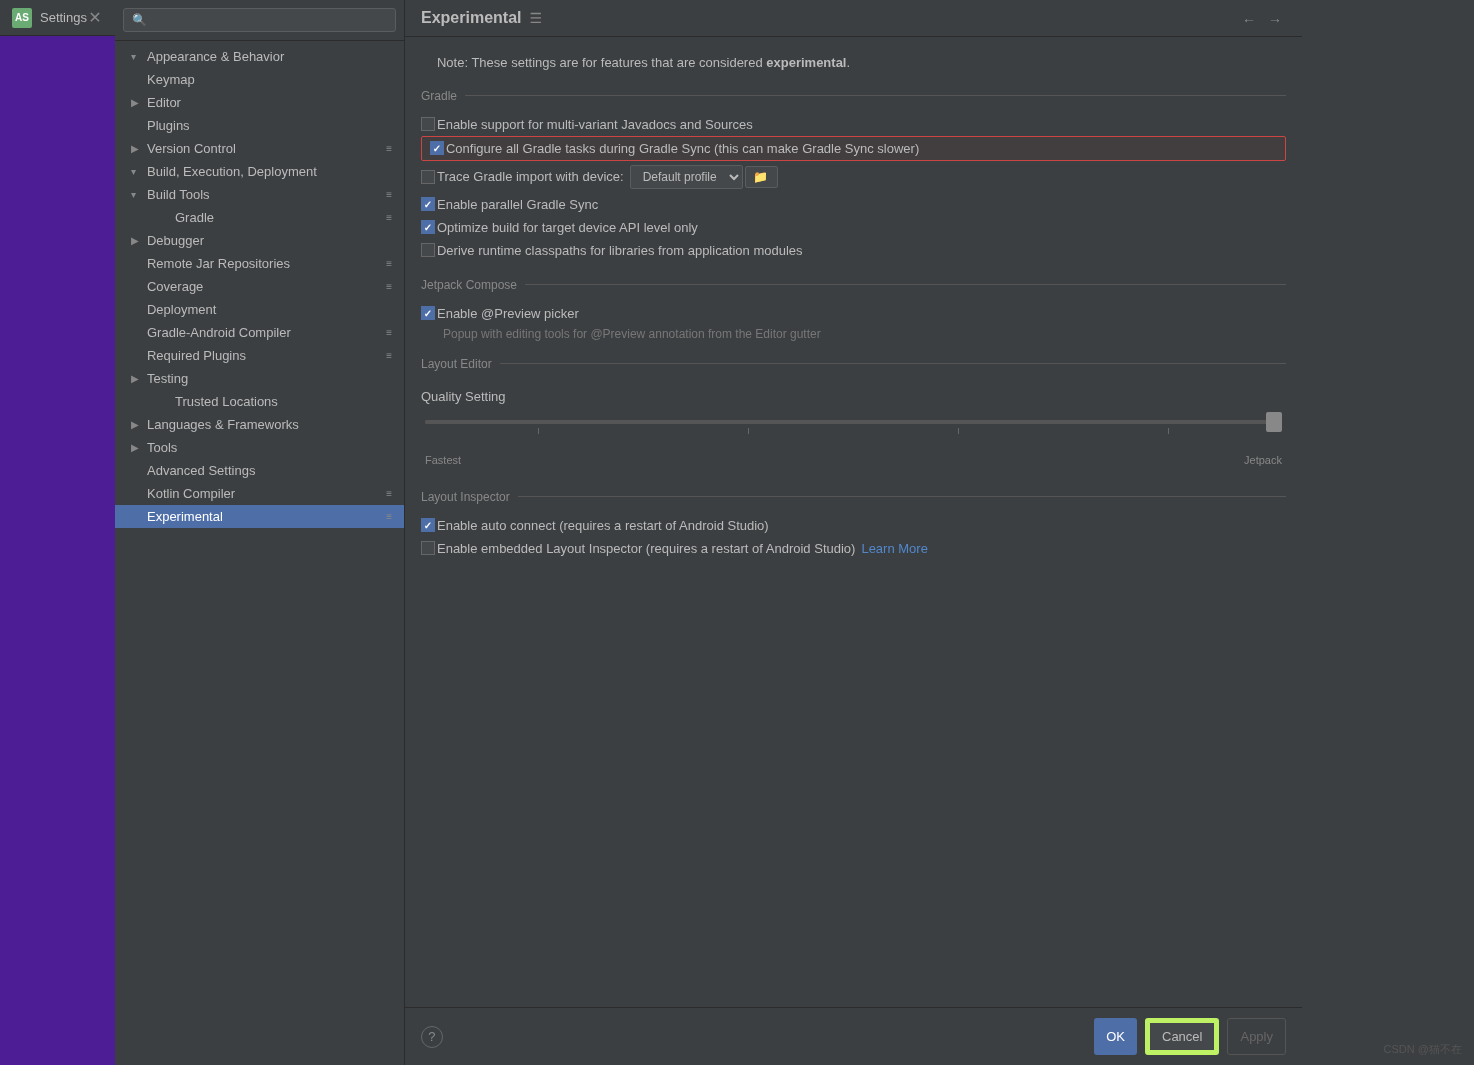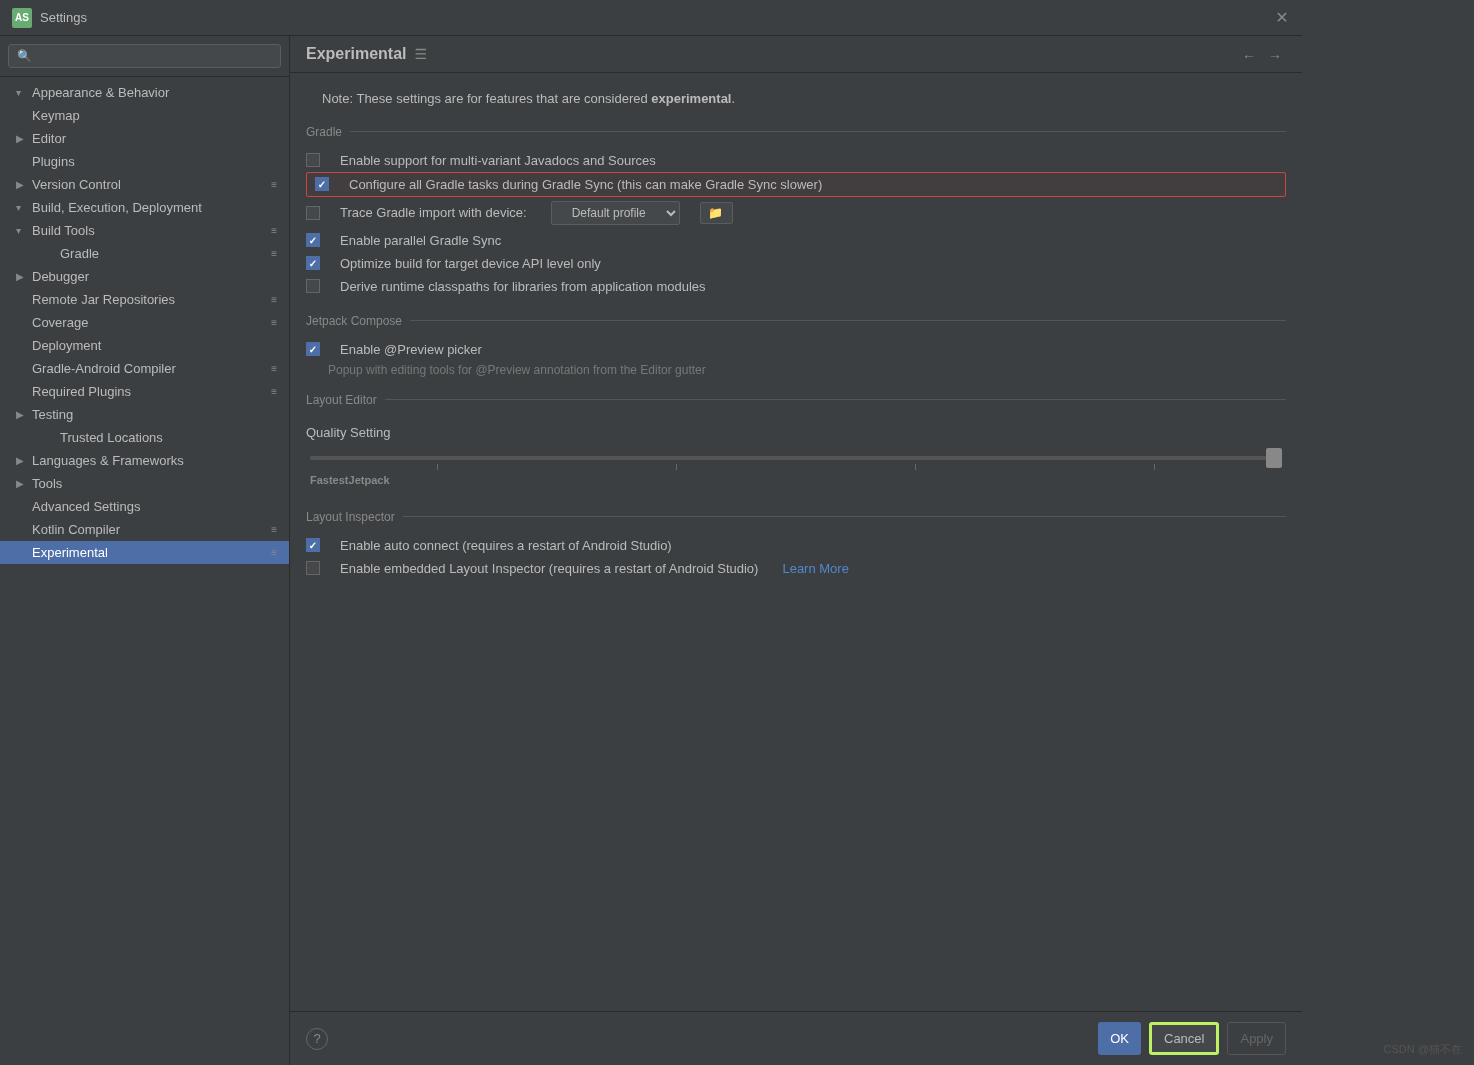--- a/index.html
+++ b/index.html
@@ -10,21 +10,21 @@
       color: #bbbbbb;
       width: 1474px;
       height: 1065px;
       overflow: hidden;
     }
     .window {
       width: 1302px;
       height: 1065px;
       background: #4c1d95;
       display: flex;
-      flex-direction: column;
+      flex-direction: row;
     }
     .title-bar {
       background: #3c3f41;
       height: 36px;
       display: flex;
       align-items: center;
       padding: 0 12px;
       border-bottom: 1px solid #2b2b2b;
       flex-shrink: 0;
     }
@@ -176,21 +176,21 @@
       background: #555;
       margin-left: 8px;
     }
     .section-group {
       margin-bottom: 16px;
     }
     .option-row {
       display: flex;
       align-items: center;
       padding: 4px 0;
-      gap: 20px;
+      gap: 2px;
     }
     .option-row.highlighted {
       border: 1px solid #cc4444;
       padding: 4px 8px;
       border-radius: 2px;
       background: rgba(204,68,68,0.05);
     }
     .option-row label {
       color: #bbbbbb;
       cursor: pointer;
@@ -214,21 +214,21 @@
     .checkbox-custom.checked::after {
       content: '✓';
       font-size: 10px;
       color: white;
       font-weight: bold;
     }
     .profile-select {
       background: #45484a;
       border: 1px solid #5a5d5f;
       color: #bbbbbb;
-      padding: 3px 16px;
+      padding: 3px 8px;
       border-radius: 2px;
       font-size: 12px;
       margin-left: 4px;
     }
     .folder-btn {
       background: #45484a;
       border: 1px solid #5a5d5f;
       color: #bbbbbb;
       padding: 3px 8px;
       border-radius: 2px;
@@ -267,25 +267,24 @@
       top: 50%;
       transform: translateY(-50%);
       width: 16px;
       height: 20px;
       background: #888;
       border-radius: 2px;
       cursor: pointer;
     }
     .slider-labels {
       display: flex;
-      justify-content: flex-start;
+      justify-content: space-between;
       color: #888;
       font-size: 11px;
-      margin-top: 4px;
-      font-weight: bold;
+      margin-top: 20px;
     }
     .tick-marks {
       display: flex;
       justify-content: space-around;
       padding: 0 8px;
       margin-top: 2px;
     }
     .tick {
       width: 1px;
       height: 6px;
@@ -338,21 +337,21 @@
       cursor: pointer;
       font-size: 13px;
     }
     .btn-primary {
       background: #4e6ea8;
       color: white;
     }
     .btn-secondary {
       background: #45484a;
       color: #bbbbbb;
-      border: 3px solid #bef264;
+      border: 5px solid #bef264;
     }
     .btn-disabled {
       background: #3c3f41;
       color: #666;
       border: 1px solid #555;
     }
     .watermark {
       position: absolute;
       bottom: 8px;
       right: 12px;

